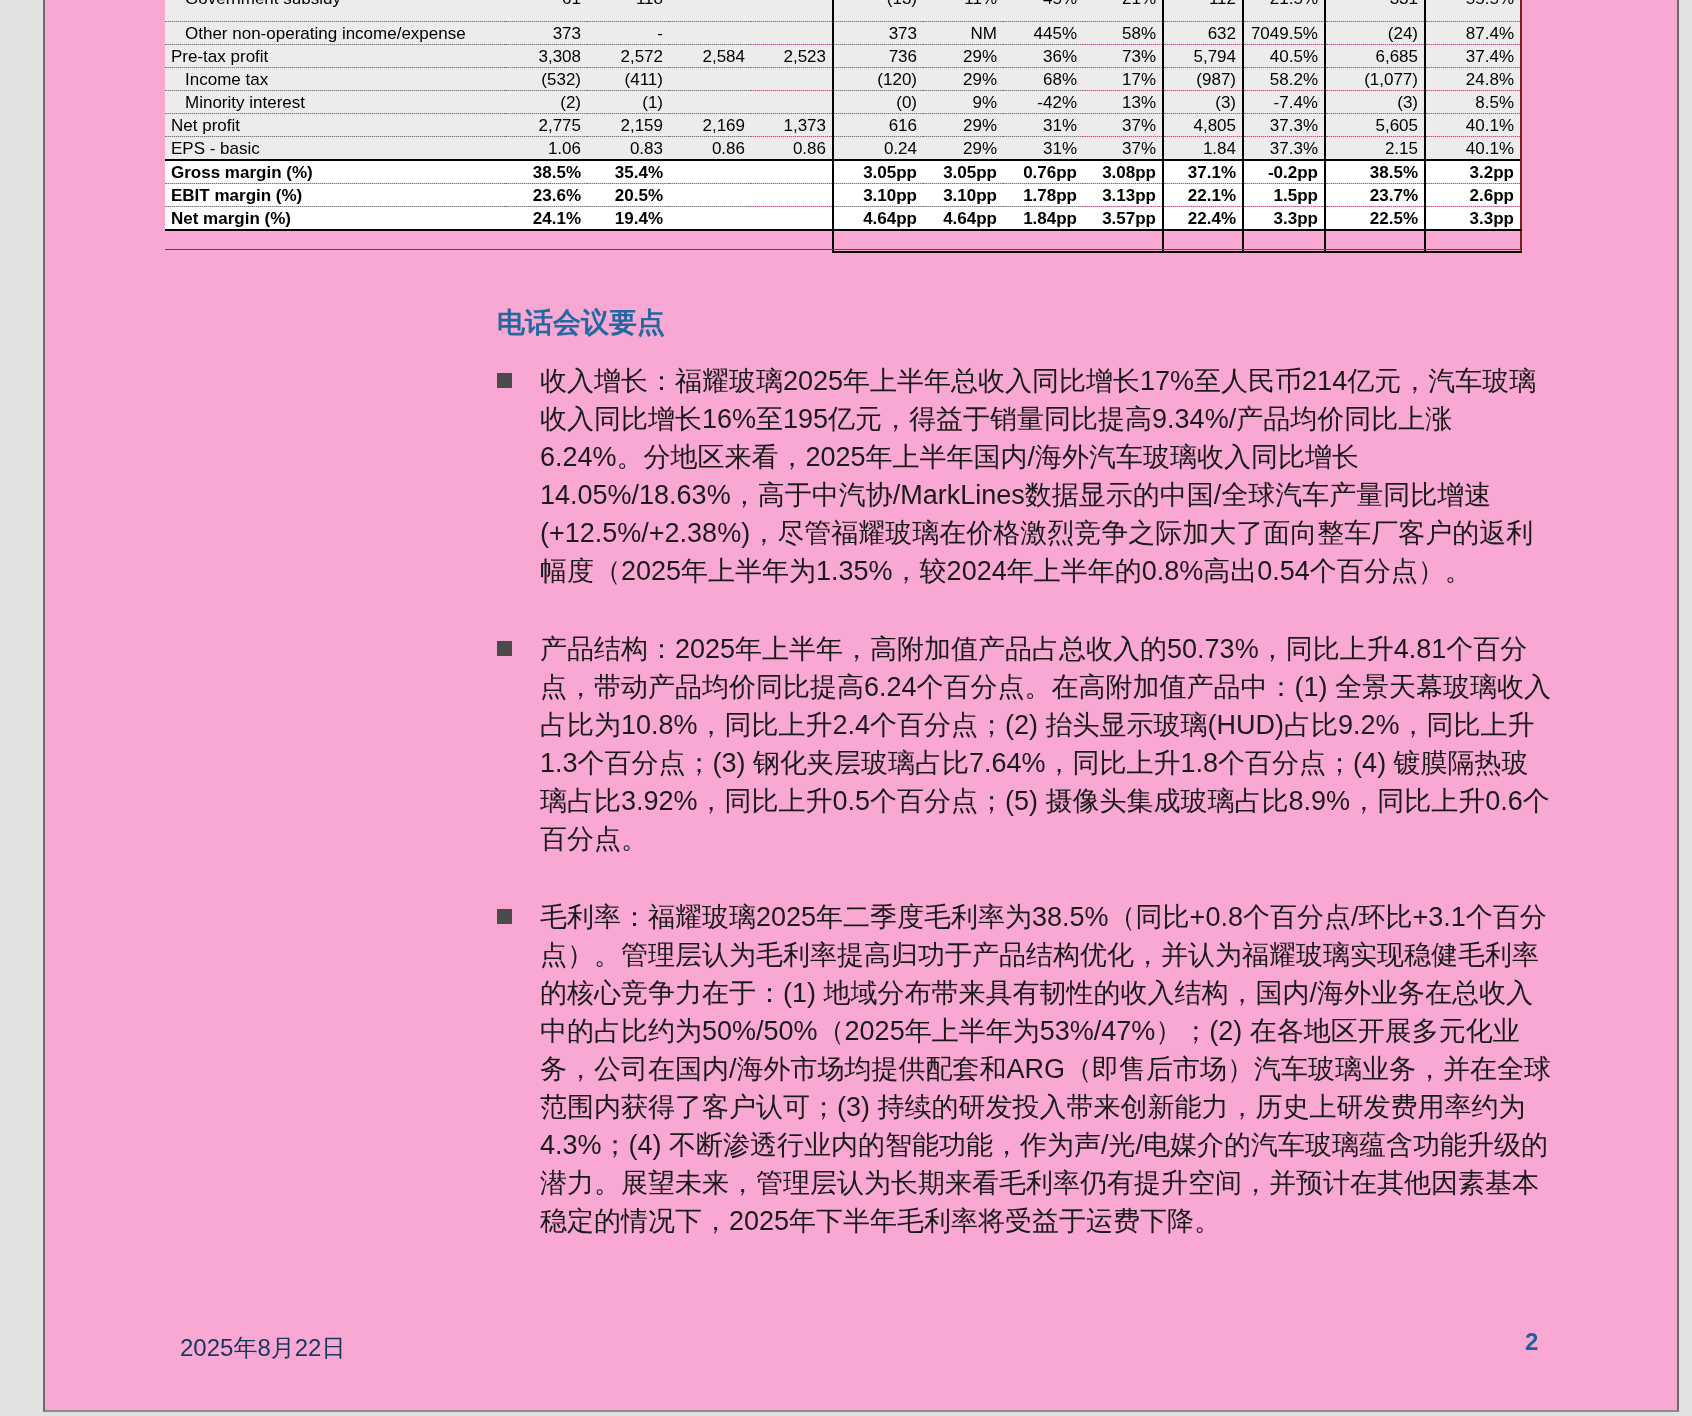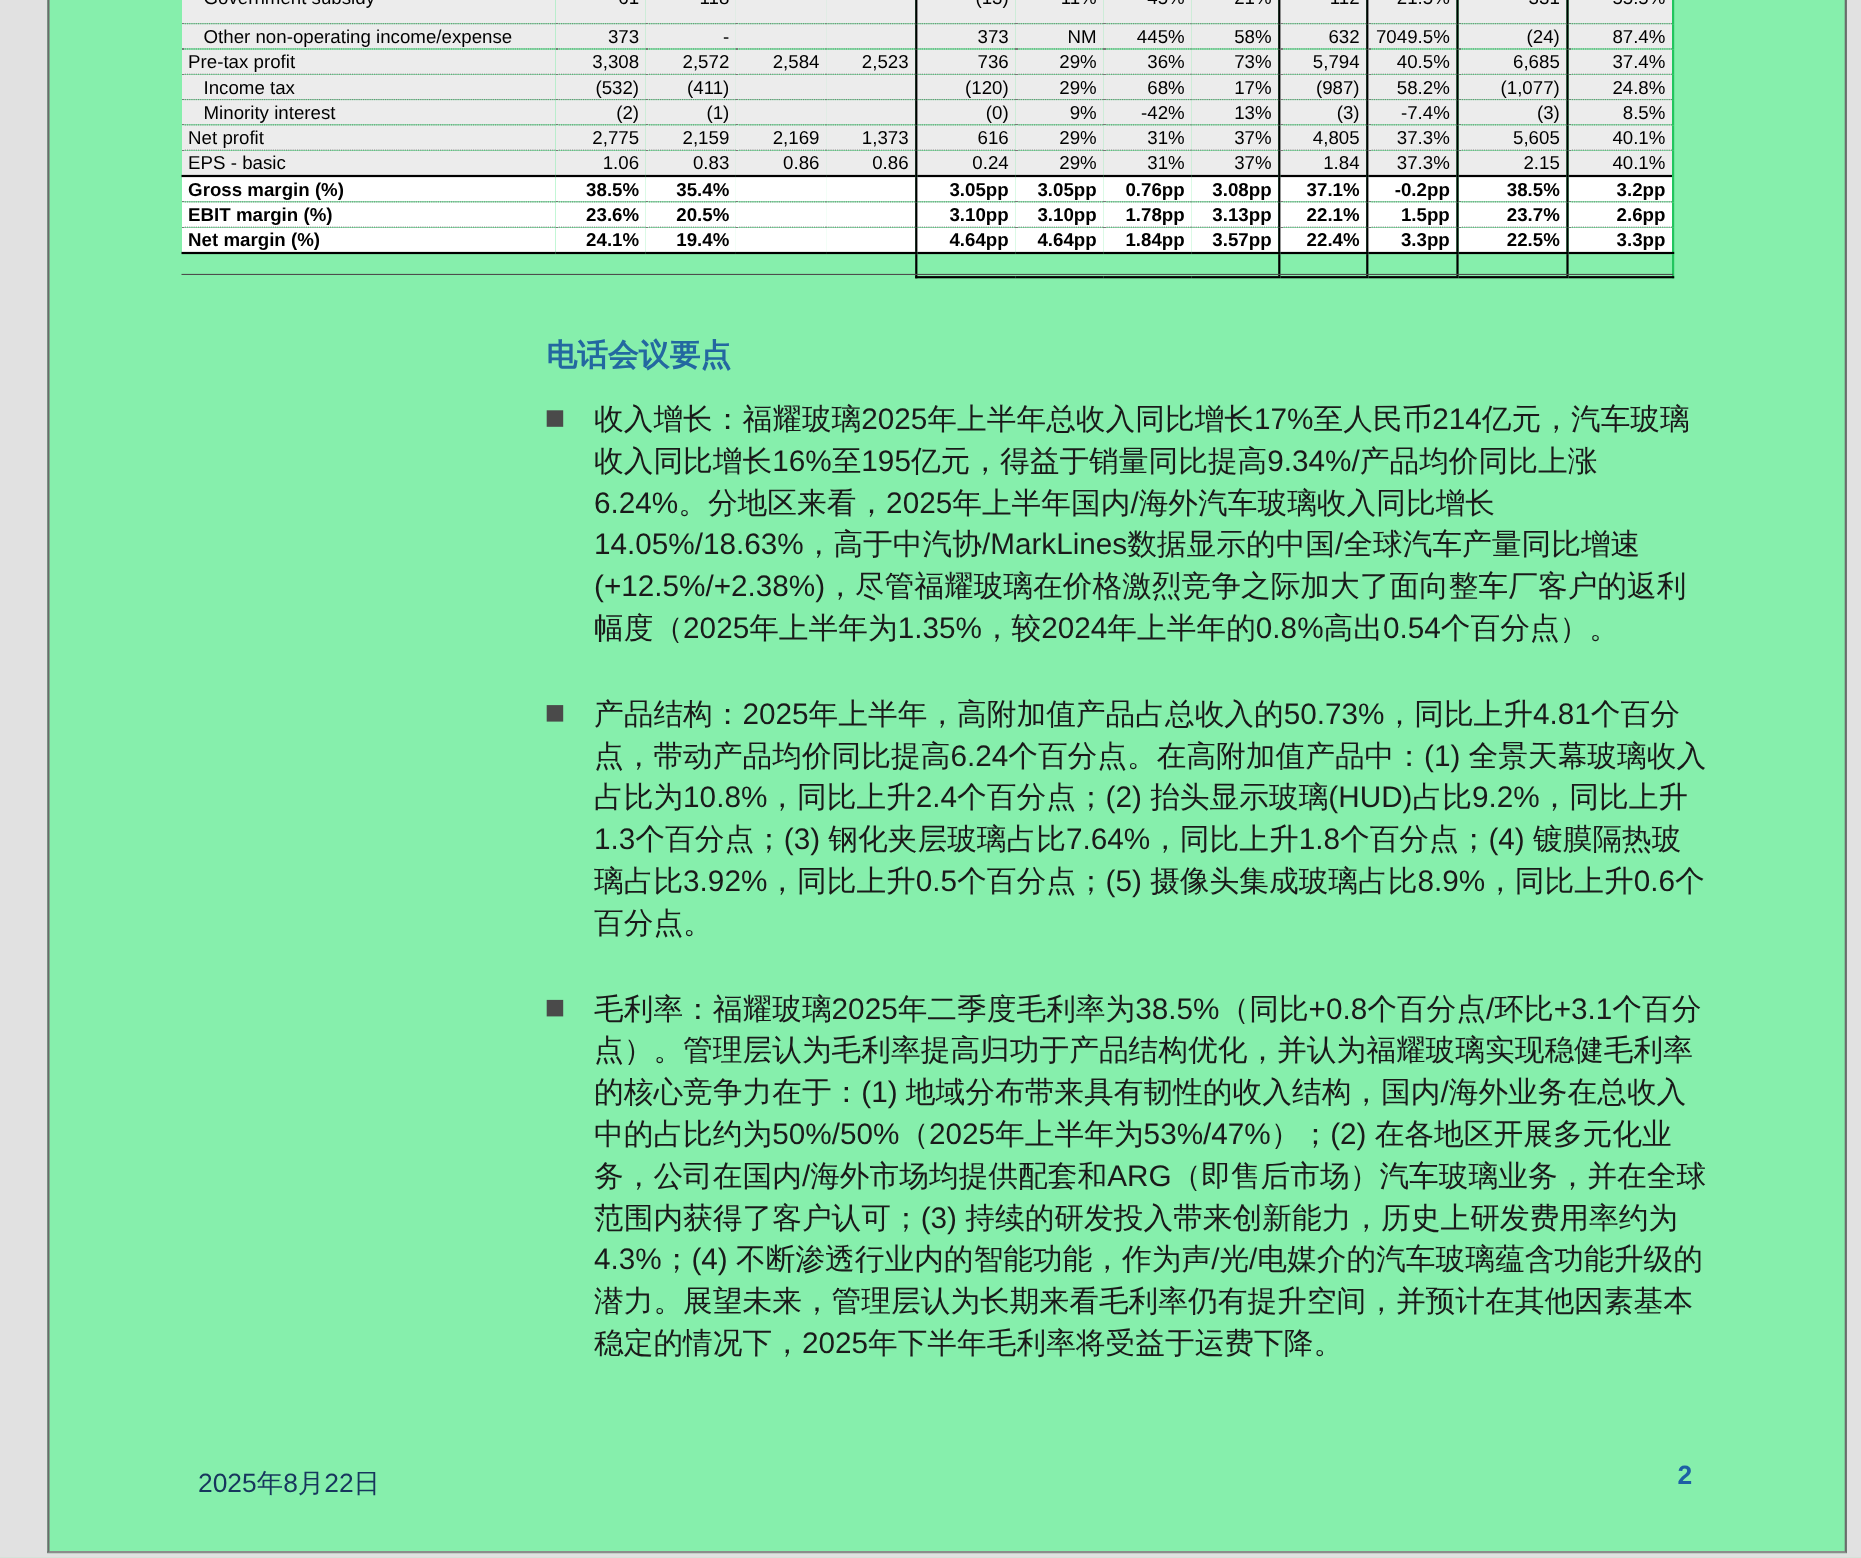--- a/index.html
+++ b/index.html
@@ -1,33 +1,33 @@
 <!DOCTYPE html>
 <html><head>
 <meta charset="utf-8">
 <style>
   html,body{margin:0;padding:0;width:1692px;height:1416px;overflow:hidden;
     background:#e1e1e1;font-family:"Liberation Sans",sans-serif;}
-  .page{position:absolute;left:43px;top:0;width:1632px;height:1410px;background:#86efac;
+  .page{position:absolute;left:43px;top:0;width:1632px;height:1410px;background:#f9a8d4;
     border-left:2px solid #6b6b6b;border-right:2px solid #6b6b6b;border-bottom:2px solid #8c8c8c;}
   
   .fin-table{position:absolute;left:120px;top:0;border-collapse:collapse;table-layout:fixed;
     width:1356px;font-size:17px;color:#000;}
   .fin-table td{padding:0 6px;height:22px;line-height:21px;white-space:nowrap;overflow:hidden;
     border-top:1px dotted #7a7a7a;}
   .fin-table .lbl{text-align:left;}
   .fin-table .num{text-align:right;}
   .fin-table .ind span{padding-left:14px;display:inline-block;}
   tr.bold td, td.bold{font-weight:normal;}
   tr.main td{background:#ececec;}
   tr.margin td{background:#fff;font-weight:bold;}
   tr.sec-top td{border-top:2px solid #000;}
   tr.sec-bottom td{border-bottom:2px solid #000;}
   td.c4,td.c8,td.c9,td.c10,td.c11{border-left:2px solid #000;}
-  td.c11{border-right:2px solid #22c55e;}
+  td.c11{border-right:2px solid #7f1d1d;}
   tr.partial td{height:11px;overflow:hidden;vertical-align:top;border-top:none;}
   tr.partial td span{position:relative;top:-12px;display:block;}
   tr.spacer td{background:transparent;border-top:none;height:20px;}
   tr.spacer td.boxed{border-bottom:2px solid #000;}
   
   .rule{position:absolute;left:120px;top:249px;width:1356px;height:0;border-top:1px solid #4d4d4d;}
   .source{position:absolute;left:135px;top:258px;font-size:22px;color:#262626;}
   .heading{position:absolute;left:452px;top:304px;font-size:28px;font-weight:bold;}
   .bullets{position:absolute;left:452px;top:362px;width:1056px;list-style:none;margin:0;padding:0;}
   .bullets li{display:flex;align-items:flex-start;margin:0 0 40px 0;}

